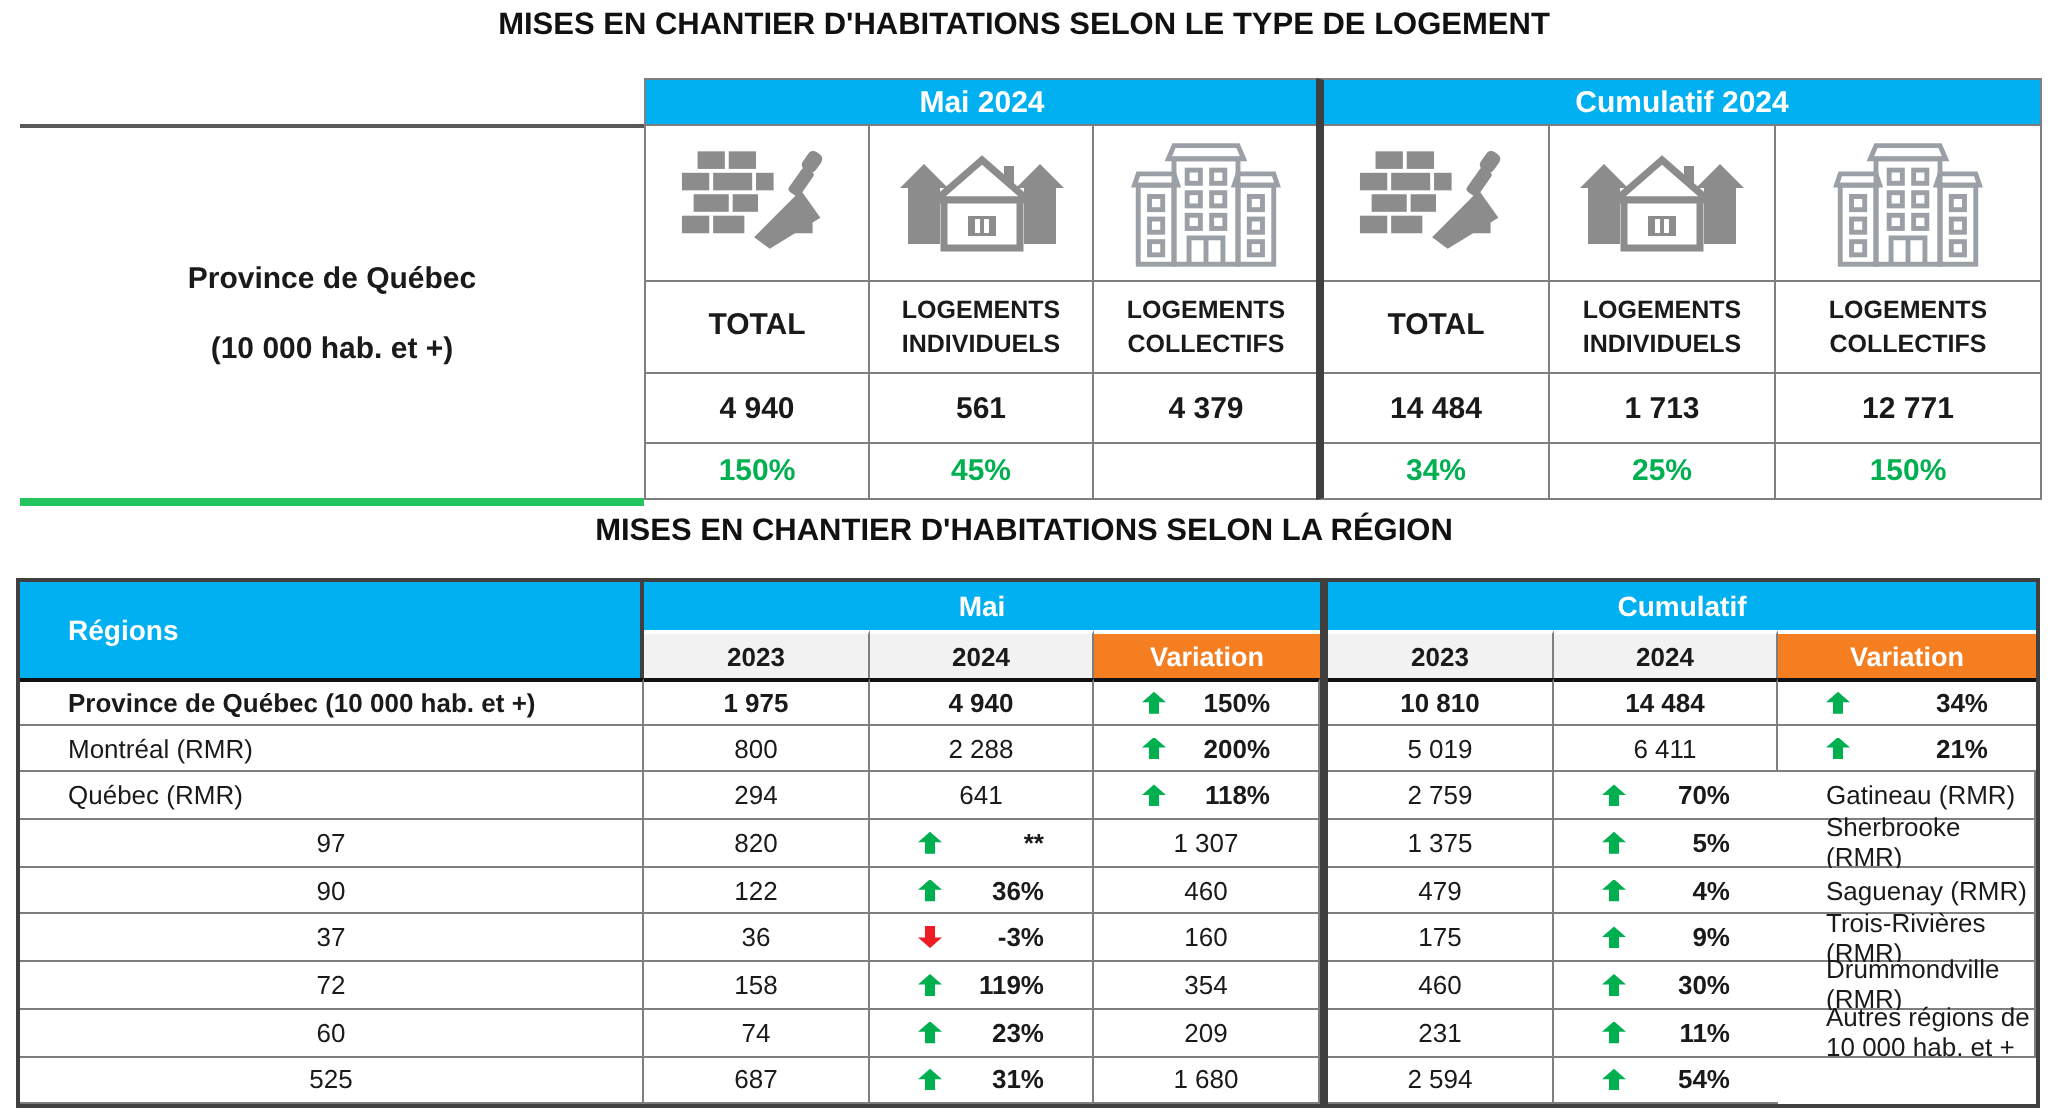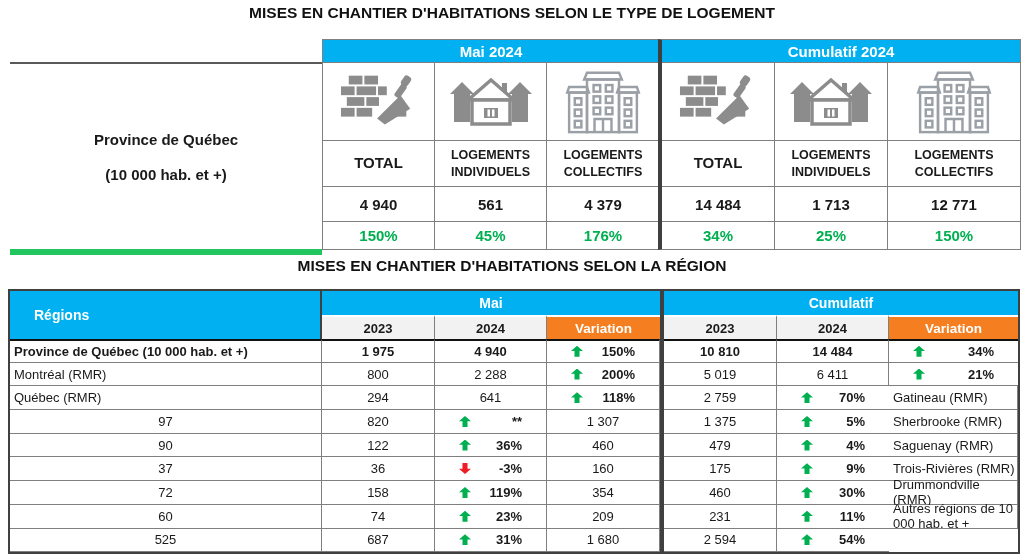--- a/index.html
+++ b/index.html
@@ -4,21 +4,21 @@
 <style>
   html,body{margin:0;padding:0;background:#fff;width:1024px;height:560px;overflow:hidden;
     font-family:"Liberation Sans", sans-serif;color:#1a1a1a;}
   .abs{position:absolute;}
   .page{position:relative;width:812px;height:560px;background:#fff;}
 
   .main-title{left:0;top:4px;width:1024px;text-align:center;font-size:15.5px;font-weight:700;color:#111;}
   .title2{top:257px;}
 
   
-  .label-cell{left:10px;top:62px;width:312px;height:185px;border-top:2px solid #595959;border-bottom:6px solid #22c55e;
+  .label-cell{left:10px;top:62px;width:312px;height:185px;border-top:2px solid #595959;border-bottom:4px solid #22c55e;
     display:flex;flex-direction:column;align-items:center;justify-content:center;gap:18px;font-size:15px;font-weight:700;}
   .tgrid{display:grid;grid-template-rows:23px 78px 46px 35px 27px;border:1px solid #7f7f7f;background:#fff;}
   .tgrid-mai{left:322px;top:39px;width:336px;grid-template-columns:1fr 1fr 1fr;}
   .tgrid-cum{left:658px;top:39px;width:358px;grid-template-columns:113px 113px 1fr;border-left:4px solid #3f3f3f;}
   .thead{grid-column:1 / span 3;background:#00b0f0;color:#fff;font-weight:700;font-size:15px;
     display:flex;align-items:center;justify-content:center;border-bottom:1px solid #7f7f7f;}
   .tcell{border-right:1px solid #7f7f7f;border-bottom:1px solid #7f7f7f;display:flex;align-items:center;justify-content:center;background:#fff;}
   .tcell:nth-of-type(3n+1){border-right:none;}
   .col-label{font-weight:700;font-size:12.5px;line-height:1.35;text-align:center;padding:2px;}
   .col-label.total{font-size:15px;}
@@ -35,21 +35,21 @@
   .span-h{background:#00b0f0;color:#fff;font-weight:700;font-size:14px;display:flex;align-items:center;justify-content:center;}
   .mai-h{grid-column:2 / span 3;grid-row:1;}
   .cum-h{grid-column:6 / span 3;grid-row:1;}
   .sub{display:flex;align-items:center;justify-content:center;font-weight:700;font-size:13px;
     background:#f2f2f2;border-top:2px solid #fff;border-right:1px solid #7f7f7f;grid-row:2;}
   .sub.orange{background:#f57e20;color:#fff;font-size:13.5px;}
   .c2{grid-column:2}.c3{grid-column:3}.c4{grid-column:4;border-right:none}
   .c6{grid-column:6}.c7{grid-column:7}.c8{grid-column:8;border-right:none}
   .cell{border-right:1px solid #7f7f7f;border-bottom:1px solid #7f7f7f;background:#fff;
     display:flex;align-items:center;justify-content:center;font-size:13px;}
-  .cell.region{justify-content:flex-start;padding-left:4px;}
+  .cell.region{justify-content:flex-start;padding-left:24px;}
   .cell.lastcol{border-right:none;}
   .cell.var{justify-content:space-between;padding:0 24px;font-weight:700;}
   .arrow{width:12px;height:11px;display:inline-block;
     clip-path:polygon(50% 0,100% 48%,71% 48%,71% 100%,29% 100%,29% 48%,0 48%);}
   .arrow.up{background:#00b050;}
   .arrow.down{background:#ee1c25;transform:scaleY(-1);}
   .icn{display:block;}
 </style>
 </head>
 <body>
@@ -126,21 +126,20 @@
       </svg>
     </div>
     <div class="tcell col-label total">TOTAL</div>
     <div class="tcell col-label">LOGEMENTS INDIVIDUELS</div>
     <div class="tcell col-label">LOGEMENTS COLLECTIFS</div>
     <div class="tcell tval">4 940</div>
     <div class="tcell tval">561</div>
     <div class="tcell tval">4 379</div>
     <div class="tcell tpct">150%</div>
     <div class="tcell tpct">45%</div>
-    <div class="tcell tpct">176%</div>
   </div>
 
   <div class="abs tgrid tgrid-cum">
     <div class="thead">Cumulatif 2024</div>
     <div class="tcell">
       <svg class="icn" width="78" height="58" viewBox="0 0 80 58">
         <g fill="#8c8c8c">
           <rect x="9" y="2" width="14" height="9"></rect>
             <rect x="25" y="2" width="14" height="9"></rect>
           <rect x="1" y="13" width="14" height="9"></rect>

